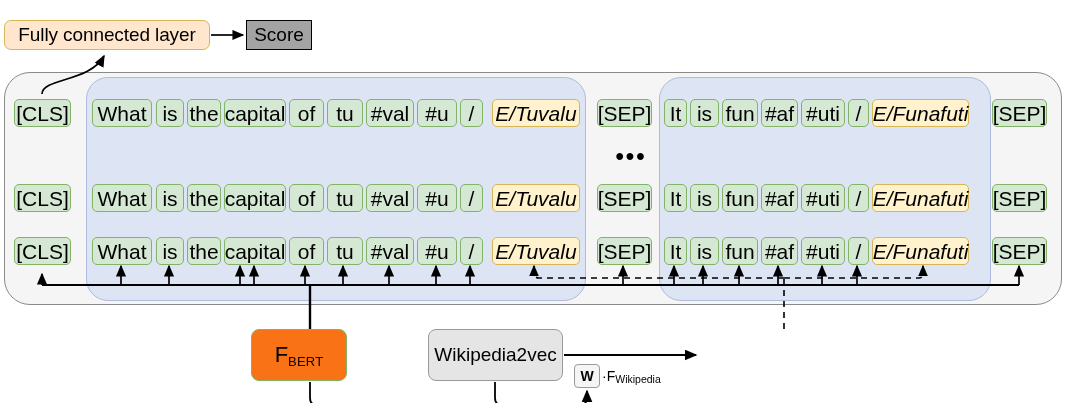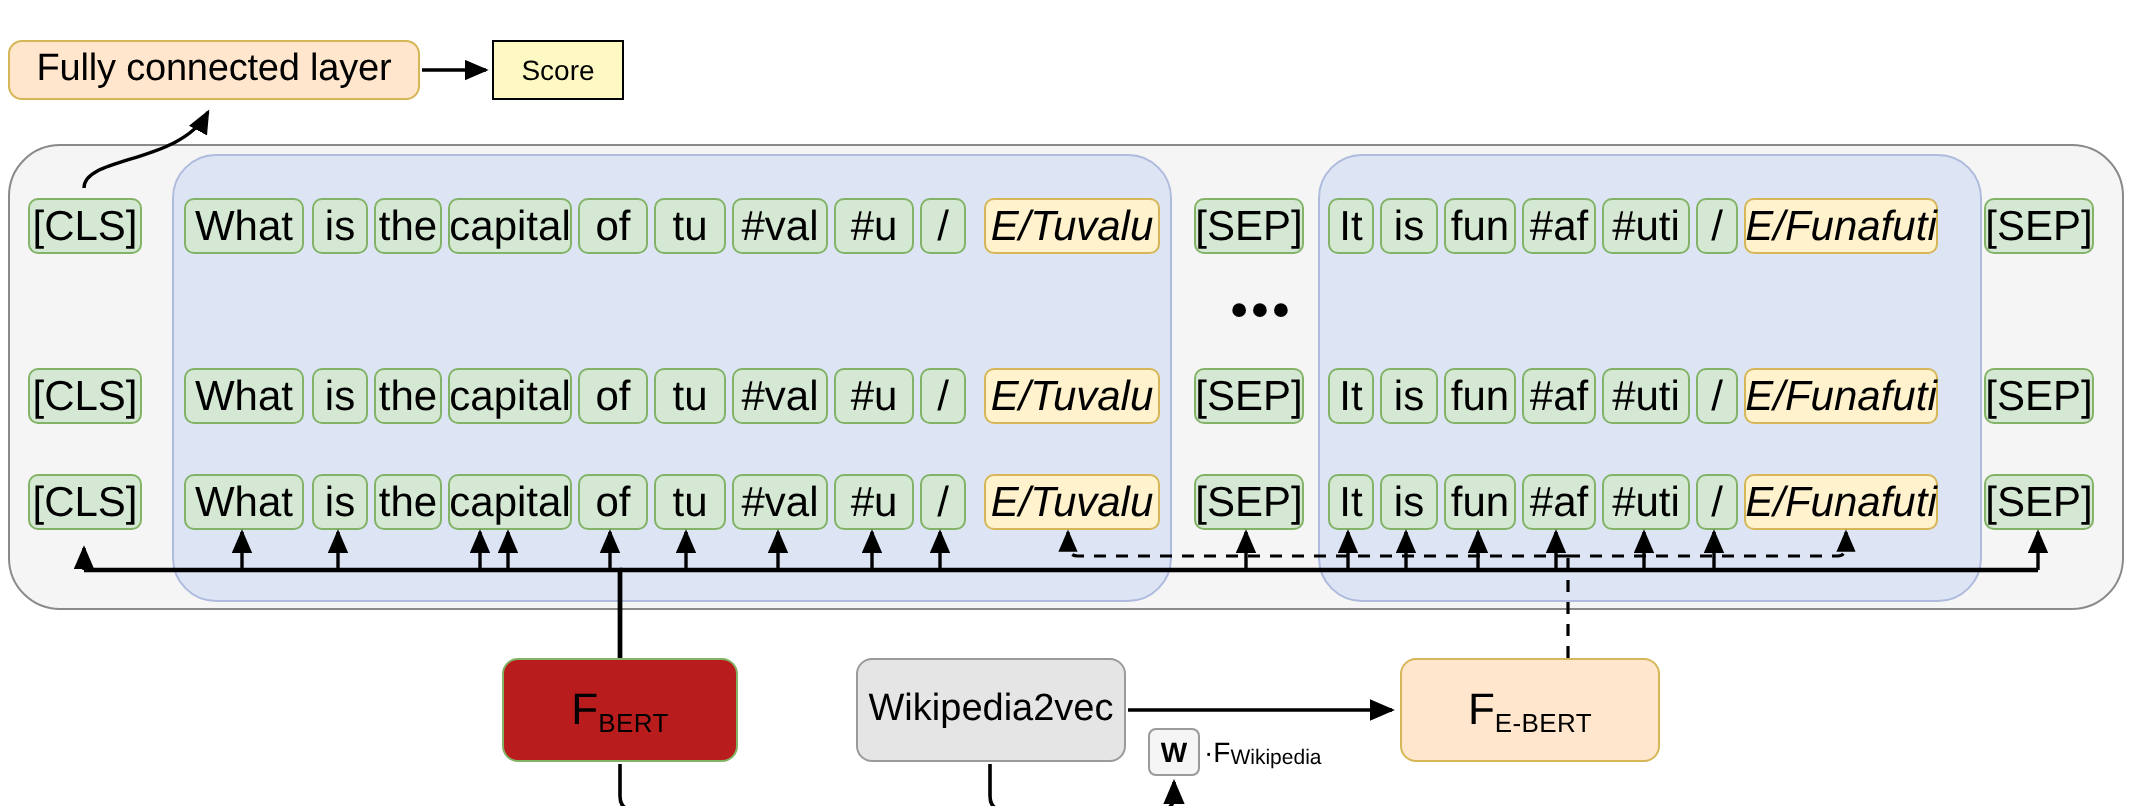--- a/index.html
+++ b/index.html
@@ -8,22 +8,22 @@
   #stage{position:absolute;left:0;top:0;width:1068px;height:403px;margin-top:16px;}
 
   
   .abs{position:absolute;box-sizing:border-box;}
 
   
   .fcl{left:4px;top:4px;width:206px;height:30px;border:1.6px solid #d6b656;
        background:#ffe6cc;border-radius:7px;display:flex;align-items:center;
        justify-content:center;font-size:19px;letter-spacing:-0.1px;}
   .score{left:246px;top:4px;width:66px;height:30px;border:1.6px solid #000;
-       background:#fef9c3;display:flex;align-items:center;justify-content:center;
-       font-size:14px;}
+       background:#a3a3a3;display:flex;align-items:center;justify-content:center;
+       font-size:19px;}
 
   
   .outer{left:4px;top:56px;width:1058px;height:233px;border:1.4px solid #8a8a8a;
        background:#f5f5f5;border-radius:26px;}
   .inner{border:1.2px solid #aebbdd;background:#dde5f5;border-radius:22px;}
   #innerA{left:86px;top:61px;width:500px;height:224px;}
   #innerB{left:659px;top:61px;width:332px;height:224px;}
 
   
   .tok{position:absolute;height:26px;border-radius:5px;display:flex;
@@ -33,21 +33,21 @@
   .tok.yellow{background:#fff2cc;border:1.2px solid #d6b656;font-style:italic;}
 
   
   .dots{position:absolute;left:611px;top:133px;width:40px;height:20px;
         font-size:24px;font-weight:bold;letter-spacing:2px;line-height:14px;
         color:#000;text-align:center;}
 
   
   .bbox{border-radius:8px;display:flex;align-items:center;justify-content:center;
         font-size:22px;}
-  #fbert{left:251px;top:313px;width:118px;height:52px;background:#b91c1c;
+  #fbert{left:251px;top:313px;width:96px;height:52px;background:#f97316;
         border:1.4px solid #82b366;}
   #w2v{left:428px;top:313px;width:135px;height:52px;background:#e5e5e5;
         border:1.4px solid #9a9a9a;font-size:19px;}
   #febert{left:700px;top:313px;width:130px;height:52px;background:#ffe6cc;
         border:1.4px solid #d6b656;}
   .sub{font-size:13px;vertical-align:baseline;position:relative;top:4px;
        letter-spacing:0.2px;}
 
   
   #wbox{left:574px;top:348px;width:26px;height:24px;background:#f5f5f5;
@@ -134,23 +134,20 @@
       <div class="tok yellow" style="left: 872px; top: 221px; width: 95px;">E/Funafuti</div>
       <div class="tok green" style="left: 992px; top: 221px; width: 53px;">[SEP]</div>
     </div>
 
   <div class="dots">•••</div>
 
   <div class="abs bbox" id="fbert">
     <span><span>F</span><span class="sub">BERT</span></span>
   </div>
   <div class="abs bbox" id="w2v">Wikipedia2vec</div>
-  <div class="abs bbox" id="febert">
-    <span><span>F</span><span class="sub">E-BERT</span></span>
-  </div>
   <div class="abs" id="wbox">W</div>
   <div class="abs" id="wlabel">
     <span>·F</span>
       <span class="s">Wikipedia</span>
   </div>
 
   <svg class="lines">
     <defs>
       <marker id="ah" markerWidth="8" markerHeight="8" refX="6.2" refY="3" orient="auto">
         <path d="M0,0 L7,3 L0,6 z" fill="#000"></path>

